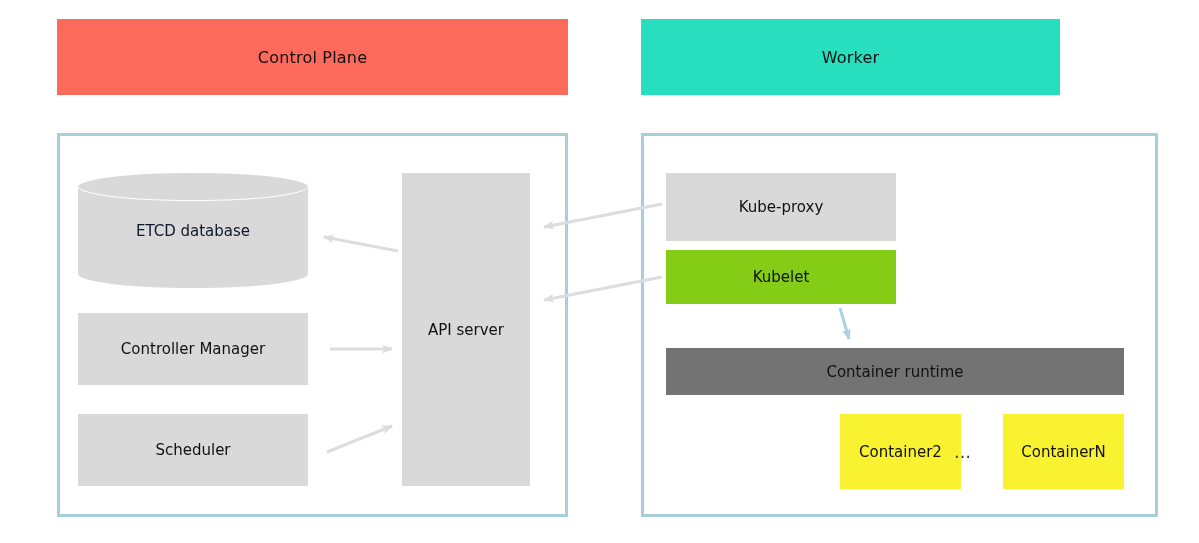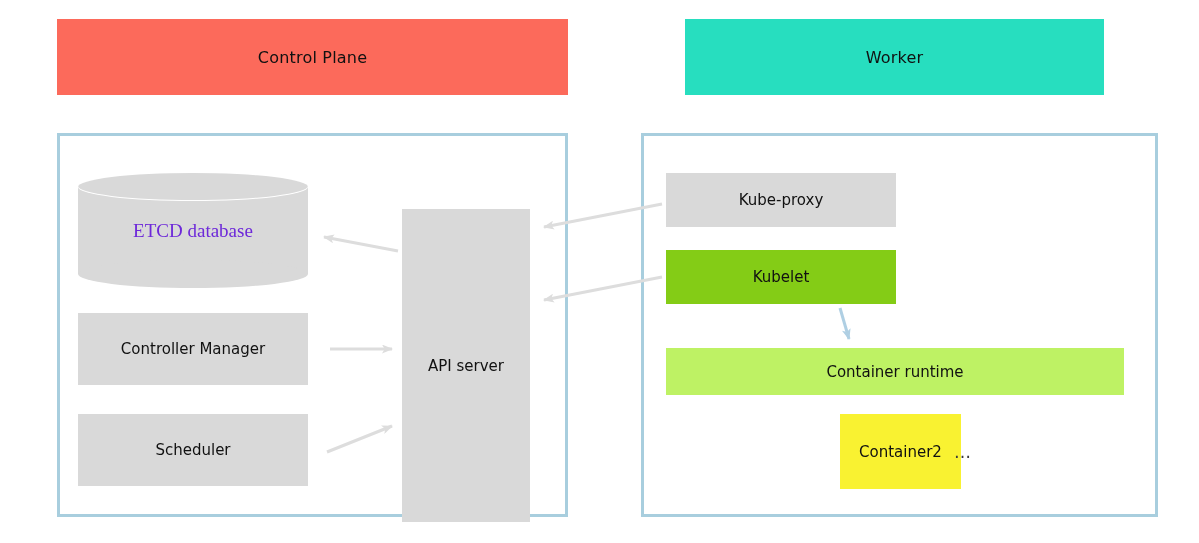--- a/index.html
+++ b/index.html
@@ -33,21 +33,20 @@
   }
   #banner-control-plane {
     left: 57px; top: 11px;
     width: 511px; height: 76px;
     background: #FC6A5B;
   }
   #banner-worker {
     left: 641px; top: 11px;
     width: 419px; height: 76px;
     background: #27DEBF;
-    margin-left: 44px;
   }
 
   
   .panel {
     position: absolute;
     border: 3px solid #A8CEDE;
     background: #ffffff;
     box-sizing: border-box;
   }
   #panel-control-plane {
@@ -65,21 +64,21 @@
     display: flex;
     align-items: center;
     justify-content: center;
     font-size: 15px;
     color: #111111;
     box-sizing: border-box;
     text-align: center;
   }
   .node.gray    { background: #D9D9D9; }
   .node.green   { background: #84cc16; }
-  .node.bluegry { background: #bef264; }
+  .node.bluegry { background: #737373; }
   .node.yellow  { background: #F9F231; }
 
   
   #node-etcd-database {
     left: 78px; top: 165px;
     width: 230px; height: 115px;
   }
   #node-etcd-database .cyl-body {
     position: absolute;
     left: 0; top: 14px;
@@ -101,42 +100,41 @@
     background: #D9D9D9;
     border-radius: 50% / 50%;
   }
   #node-etcd-database .cyl-label {
     position: absolute;
     left: 0; top: 0;
     width: 100%; height: 100%;
     display: flex;
     align-items: center;
     justify-content: center;
-    font-size: 19px;
-    color: #6d28d9;
-    font-family: Liberation Serif, serif;
+    font-size: 15px;
+    color: #0f172a;
   }
 
   #node-controller-manager {
     left: 78px; top: 305px;
     width: 230px; height: 72px;
   }
   #node-scheduler {
     left: 78px; top: 406px;
     width: 230px; height: 72px;
   }
   #node-api-server {
     left: 402px; top: 165px;
-    width: 128px; height: 313px; margin-top: 36px;
+    width: 128px; height: 313px;
   }
 
   
   #node-kube-proxy {
     left: 666px; top: 165px;
-    width: 230px; height: 54px;
+    width: 230px; height: 68px;
   }
   #node-kubelet {
     left: 666px; top: 242px;
     width: 230px; height: 54px;
   }
   #node-container-runtime {
     left: 666px; top: 340px;
     width: 458px; height: 47px;
   }
   #node-container-1 {
@@ -221,20 +219,23 @@
 
 
   <div class="node yellow" id="node-container-2">
     <span>Container2</span>
   </div>
 
   <div id="containers-ellipsis">
     <span>…</span>
   </div>
 
+  <div class="node yellow" id="node-container-n">
+    <span>ContainerN</span>
+  </div>
 
   <svg id="connector-layer" viewBox="0 0 1199 543">
     <defs>
       <marker id="ah-gray" markerWidth="11" markerHeight="9" refX="10" refY="4.5" orient="auto" markerUnits="userSpaceOnUse">
         <path d="M0,0 L11,4.5 L0,9 L2.6,4.5 Z" fill="#DDDDDD"></path>
       </marker>
       <marker id="ah-blue" markerWidth="11" markerHeight="9" refX="10" refY="4.5" orient="auto" markerUnits="userSpaceOnUse">
         <path d="M0,0 L11,4.5 L0,9 L2.6,4.5 Z" fill="#AFCFE3"></path>
       </marker>
     </defs>

